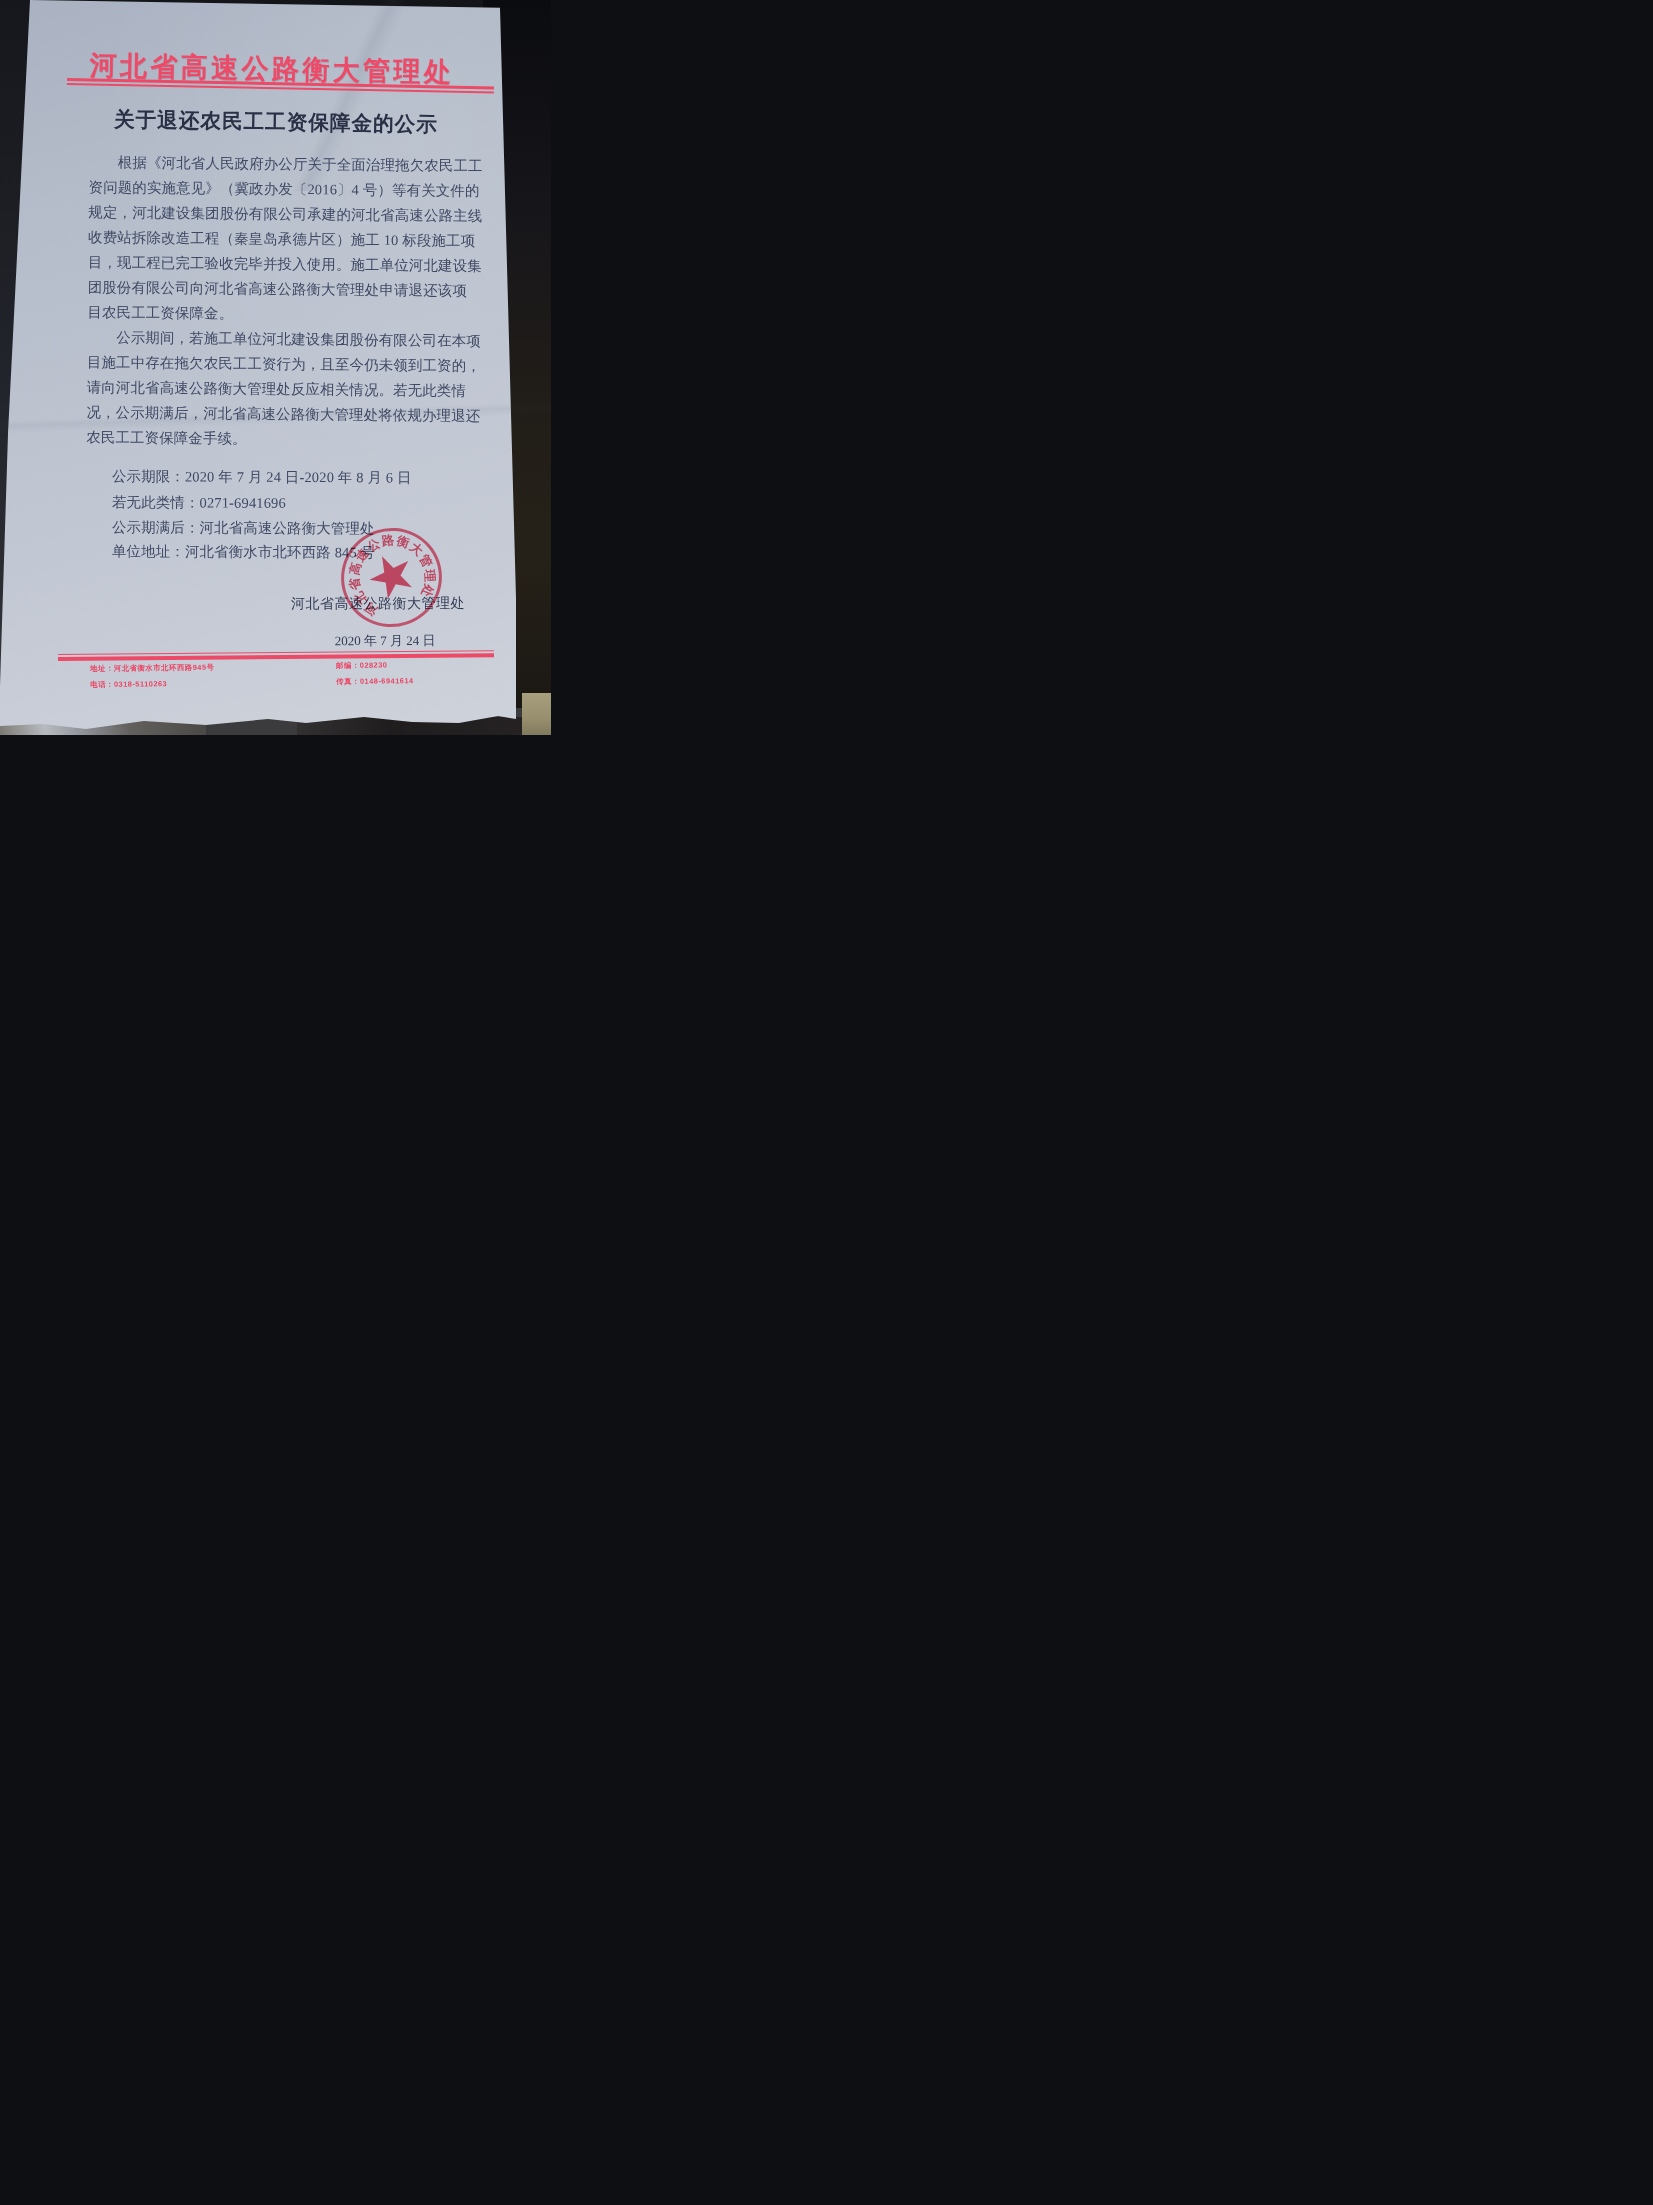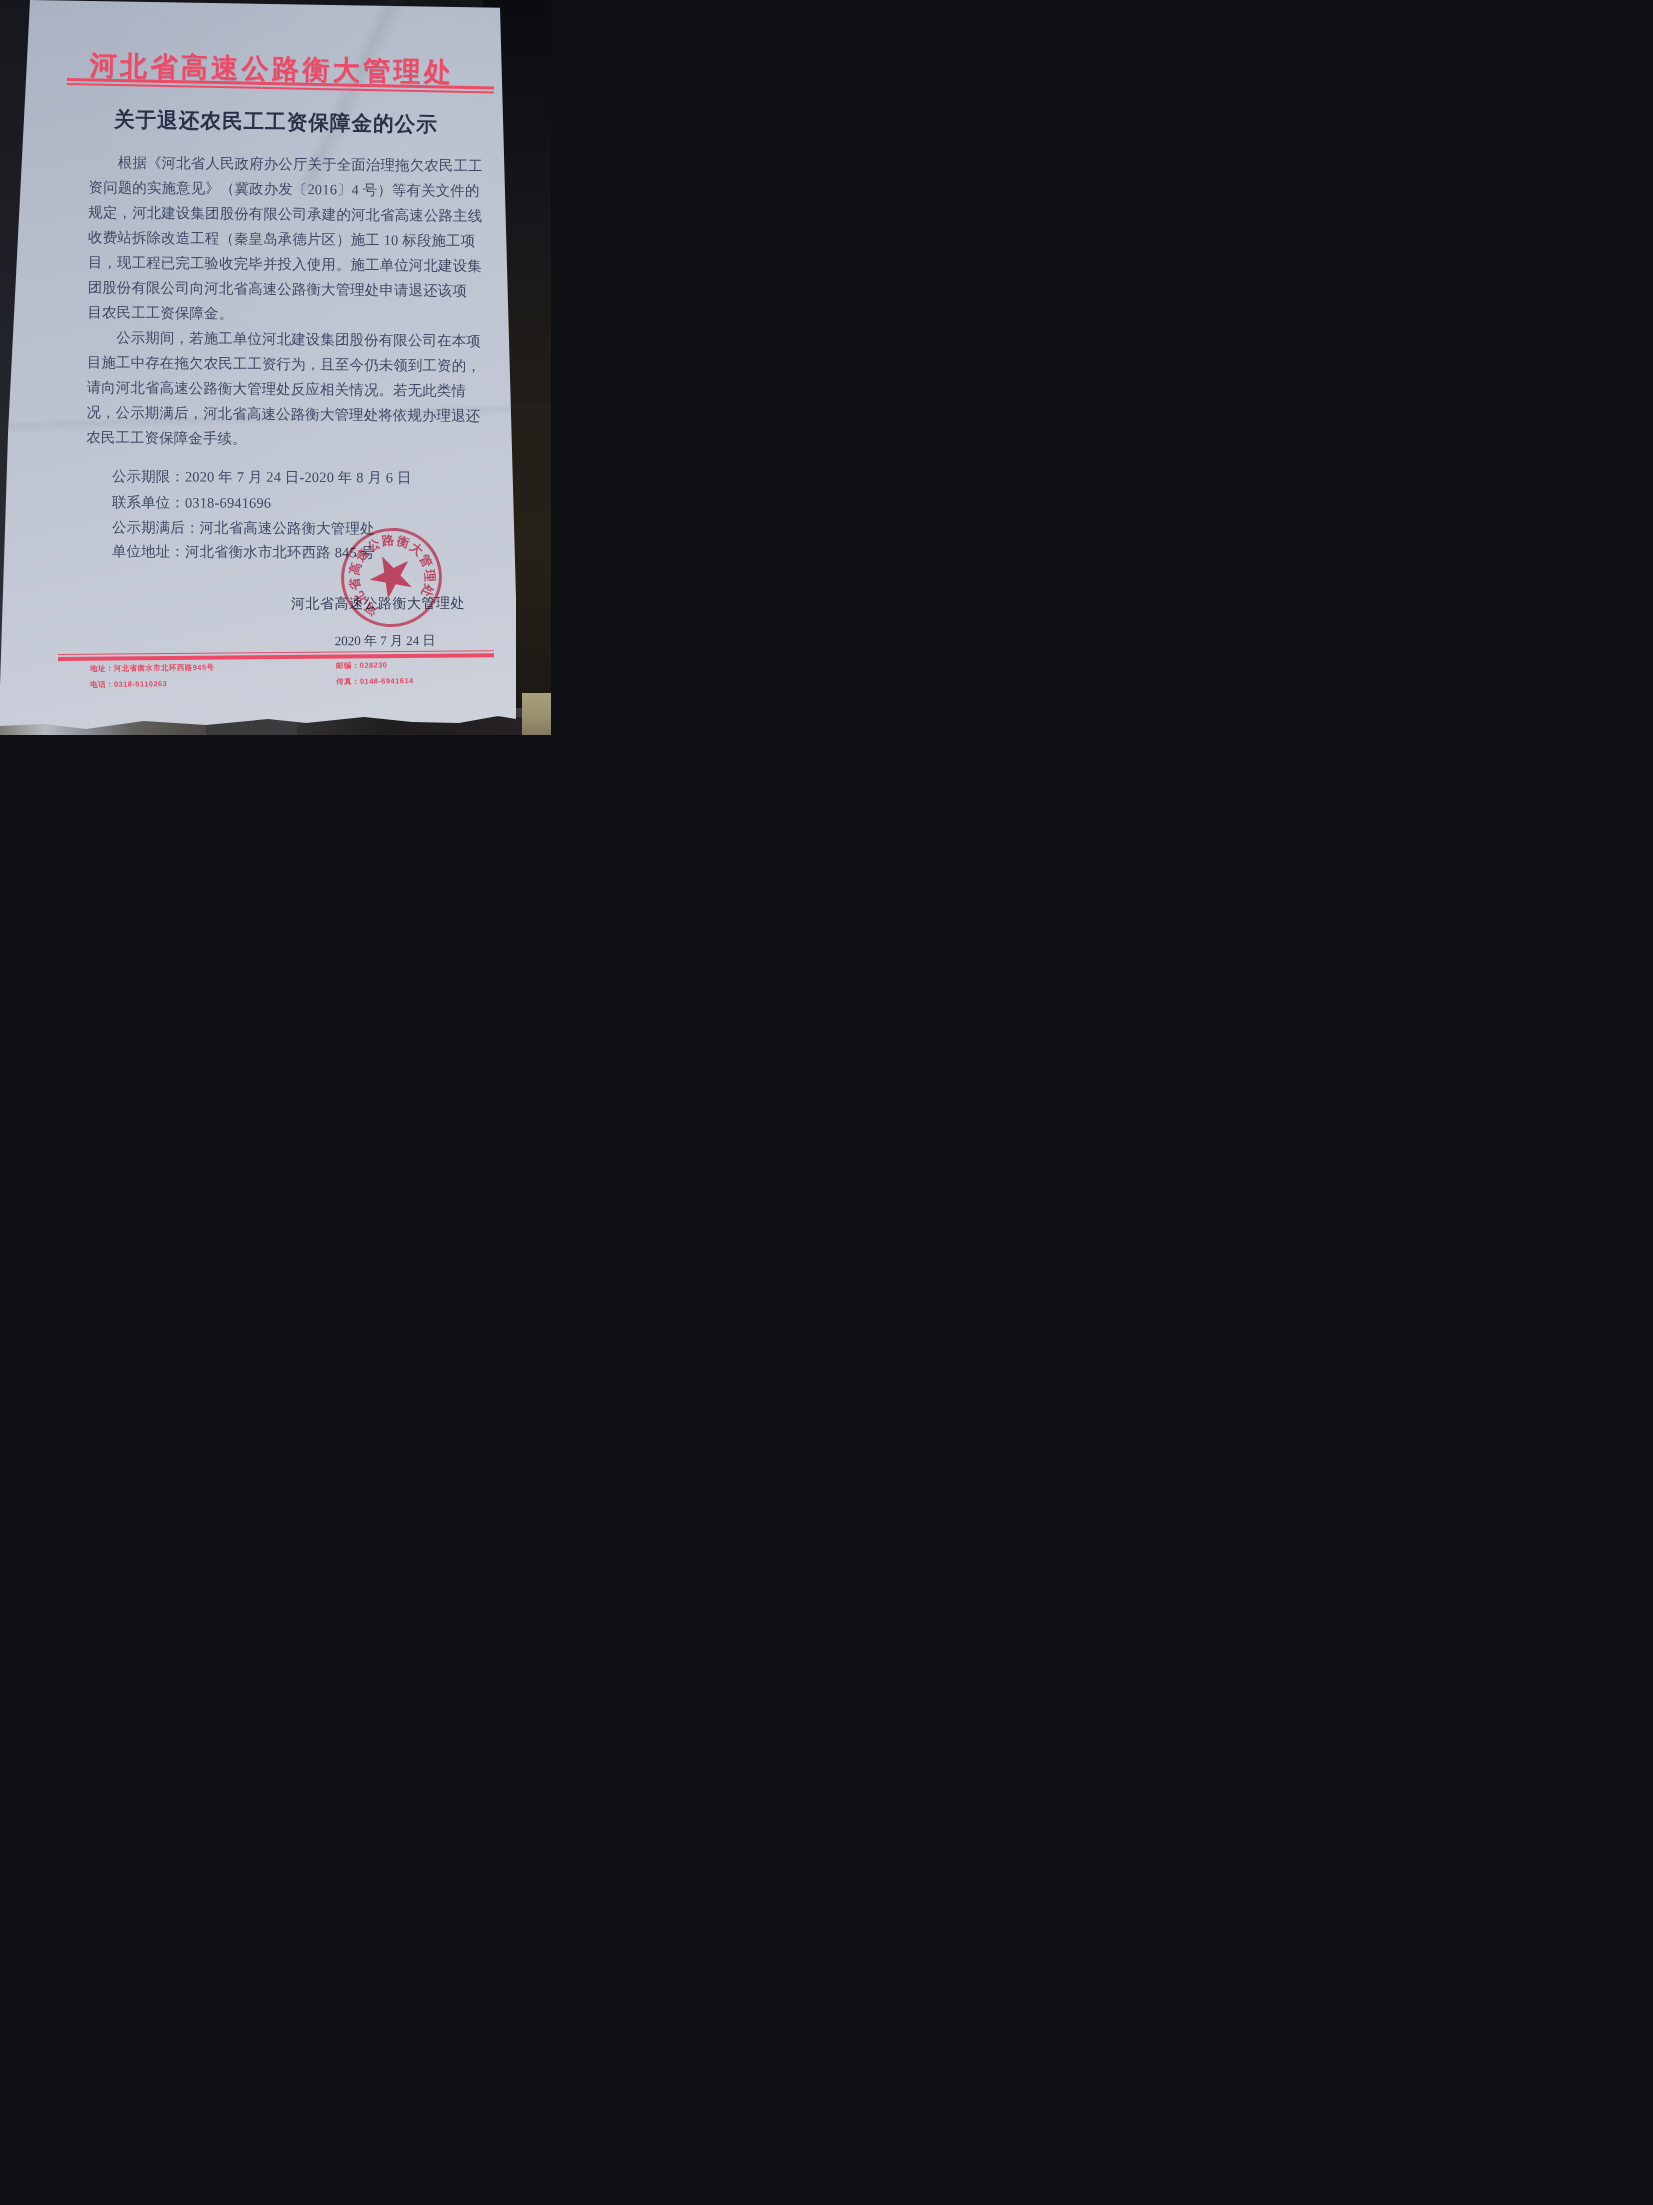--- a/index.html
+++ b/index.html
@@ -115,21 +115,21 @@
     <div class="bline">目施工中存在拖欠农民工工资行为，且至今仍未领到工资的，</div>
     <div class="bline">请向河北省高速公路衡大管理处反应相关情况。若无此类情</div>
     <div class="bline">况，公示期满后，河北省高速公路衡大管理处将依规办理退还</div>
     <div class="bline">农民工工资保障金手续。</div>
   </div>
 
   <div class="abs detail-line" style="top:467px;">
     <span>公示期限：</span><span>2020 年 7 月 24 日-2020 年 8 月 6 日</span>
   </div>
   <div class="abs detail-line" style="top:493px;">
-    <span>联系单位：</span><span>0318-6941696</span>
+    <span>若无此类情：</span><span>0271-6941696</span>
   </div>
   <div class="abs detail-line" style="top:518px;">
     <span>公示期满后：</span><span>河北省高速公路衡大管理处</span>
   </div>
   <div class="abs detail-line" style="top:542px;">
     <span>单位地址：</span><span>河北省衡水市北环西路 845 号</span>
   </div>
 
   <div class="abs sig-org">河北省高速公路衡大管理处</div>
   <div class="abs sig-date">2020 年 7 月 24 日</div>

